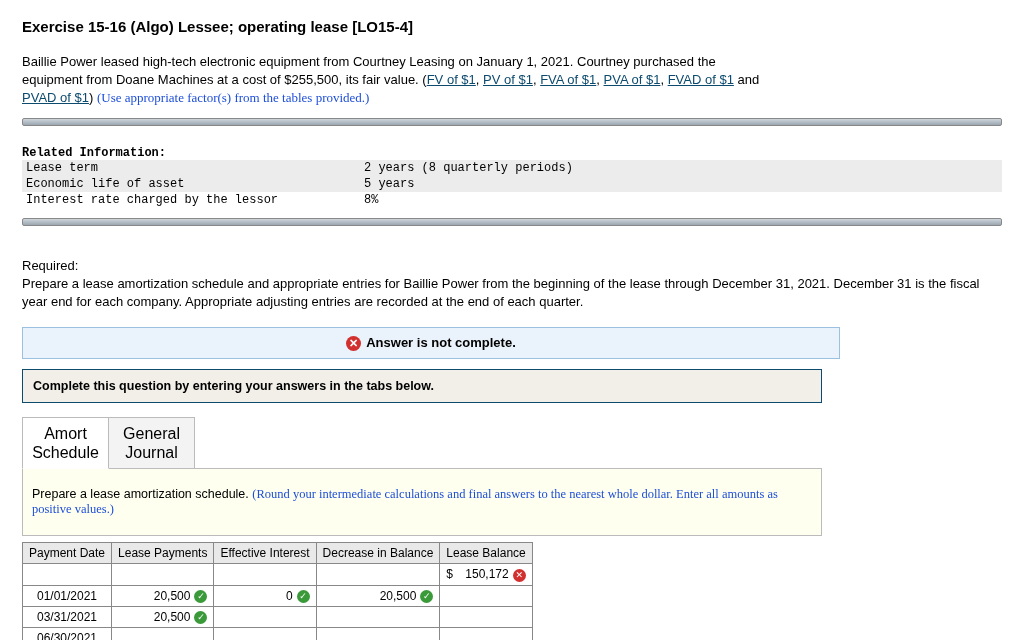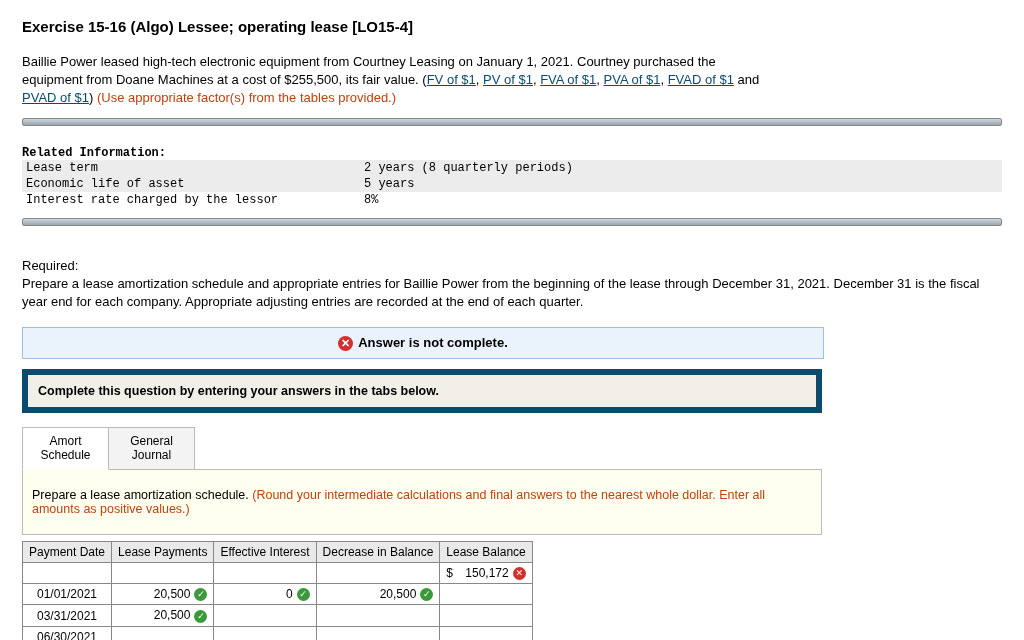--- a/index.html
+++ b/index.html
@@ -1,32 +1,32 @@
 <!DOCTYPE html>
 <html><head>
 <meta charset="utf-8">
 <style>
 body { margin:0; font-family:Arial, Helvetica, sans-serif; font-size:13px; color:#000; background:#fff; padding:18px 22px; width:1024px; box-sizing:border-box; }
 h2 { font-size:15px; font-weight:bold; margin:0 0 18px 0; }
 p.intro { margin:0 0 4px 0; line-height:1.4; }
 .link { color:#0c4a6e; text-decoration:underline; cursor:pointer; }
-.red { color:#c2410c; }
+.red { color:#1d4ed8;font-family:Liberation Serif, serif; }
 .hr-thick { height:6px; background:linear-gradient(#cfd6dc,#9aa6b0); margin:10px 0 0 0; border:1px solid #888; border-radius:2px; }
 table.info { width:100%; border-collapse:collapse; font-family:"Courier New",monospace; font-size:12px; }
 table.info td { padding:1px 4px; vertical-align:top; }
 table.info tr.shade td { background:#ececec; }
 table.info td.lab { width:330px; }
 .related-hdr { font-family:"Courier New",monospace; font-size:12px; font-weight:bold; padding-top:20px; }
 h3.req { font-size:13px; font-weight:normal; margin:32px 0 2px 0; }
 p.req { margin:0; line-height:1.4; }
-.status-banner { margin-top:16px; width:800px; background:#eaf3fb; border:1px solid #9cc0e0; text-align:center; padding:7px 0; font-weight:bold; font-size:13px; }
+.status-banner { margin-top:16px; width:800px; background:#eaf3fb; border:1px solid #9cc0e0; text-align:center; padding:7px 8px; font-weight:bold; font-size:13px; }
 .status-banner .xicon { display:inline-block; width:15px; height:15px; border-radius:50%; background:#d1302f; color:#fff; font-size:11px; line-height:15px; vertical-align:middle; margin-right:5px; font-weight:bold; }
-.instr-banner { margin-top:10px; width:800px; background:#f1efe8; border:6px solid #0c4a6e; padding:9px 10px; font-weight:bold; font-size:12.5px; box-sizing:border-box; }
+.instr-banner { margin-top:10px; width:800px; background:#f1efe8; border:1px solid #0c4a6e; padding:9px 10px; font-weight:bold; font-size:12.5px; box-sizing:border-box; }
 .tabs { margin-top:14px; display:flex; }
-.tab { width:85px; text-align:center; font-size:12px; padding:6px 0; border:1px solid #bbb; background:#f3f3f3; cursor:pointer; line-height:1.2; }
+.tab { width:85px; text-align:center; font-size:16px; padding:6px 0; border:1px solid #bbb; background:#f3f3f3; cursor:pointer; line-height:1.2; }
 .tab.active { background:#fff; border-bottom:1px solid #fff; position:relative; z-index:2; }
 .tab + .tab { border-left:none; }
 .tab-panel { width:800px; border:1px solid #bbb; margin-top:-1px; background:#fffff0; padding:18px 9px; font-size:12.5px; box-sizing:border-box; }
 table.sched { border-collapse:collapse; margin-top:6px; font-size:12px; }
 table.sched th, table.sched td { border:1px solid #888; padding:3px 6px; text-align:center; background:#fff; }
 table.sched th { background:#e9e9e9; font-weight:normal; }
 table.sched td.val { text-align:right; min-width:70px; }
 .mark { display:inline-block; width:13px; height:13px; border-radius:50%; color:#fff; font-size:9px; line-height:13px; text-align:center; vertical-align:middle; margin-left:4px; }
 .mark.ok { background:#3a9a3a; }
 .mark.bad { background:#d1302f; }

